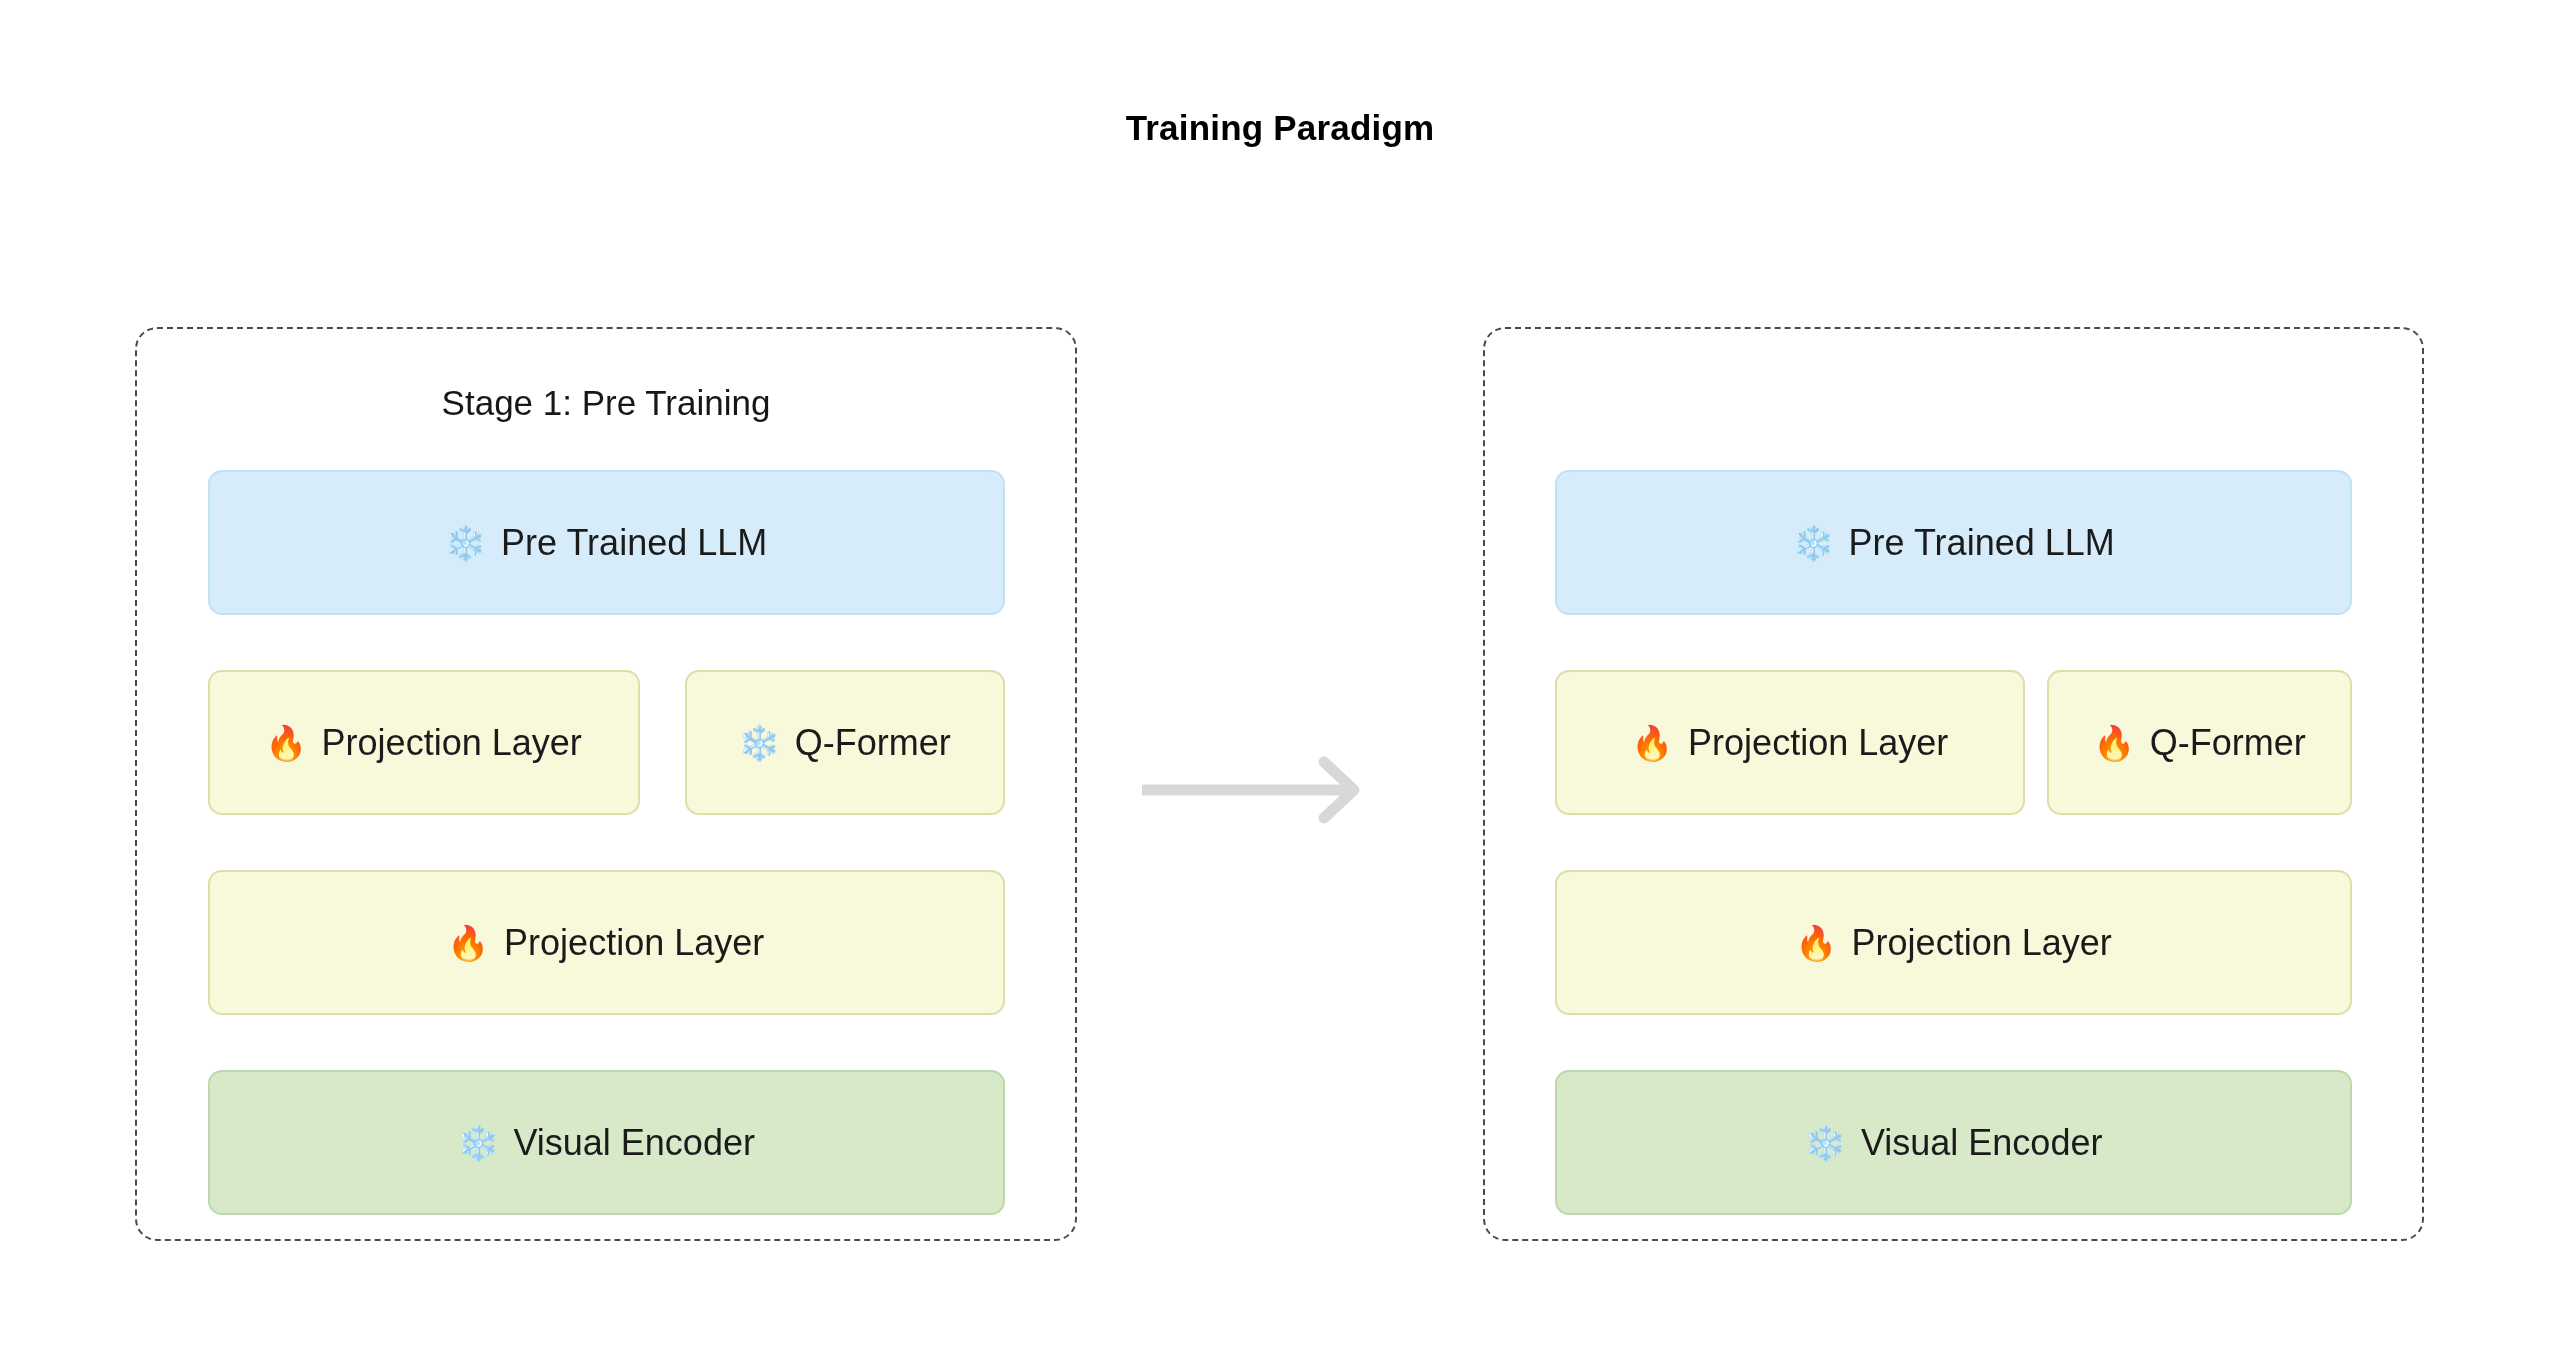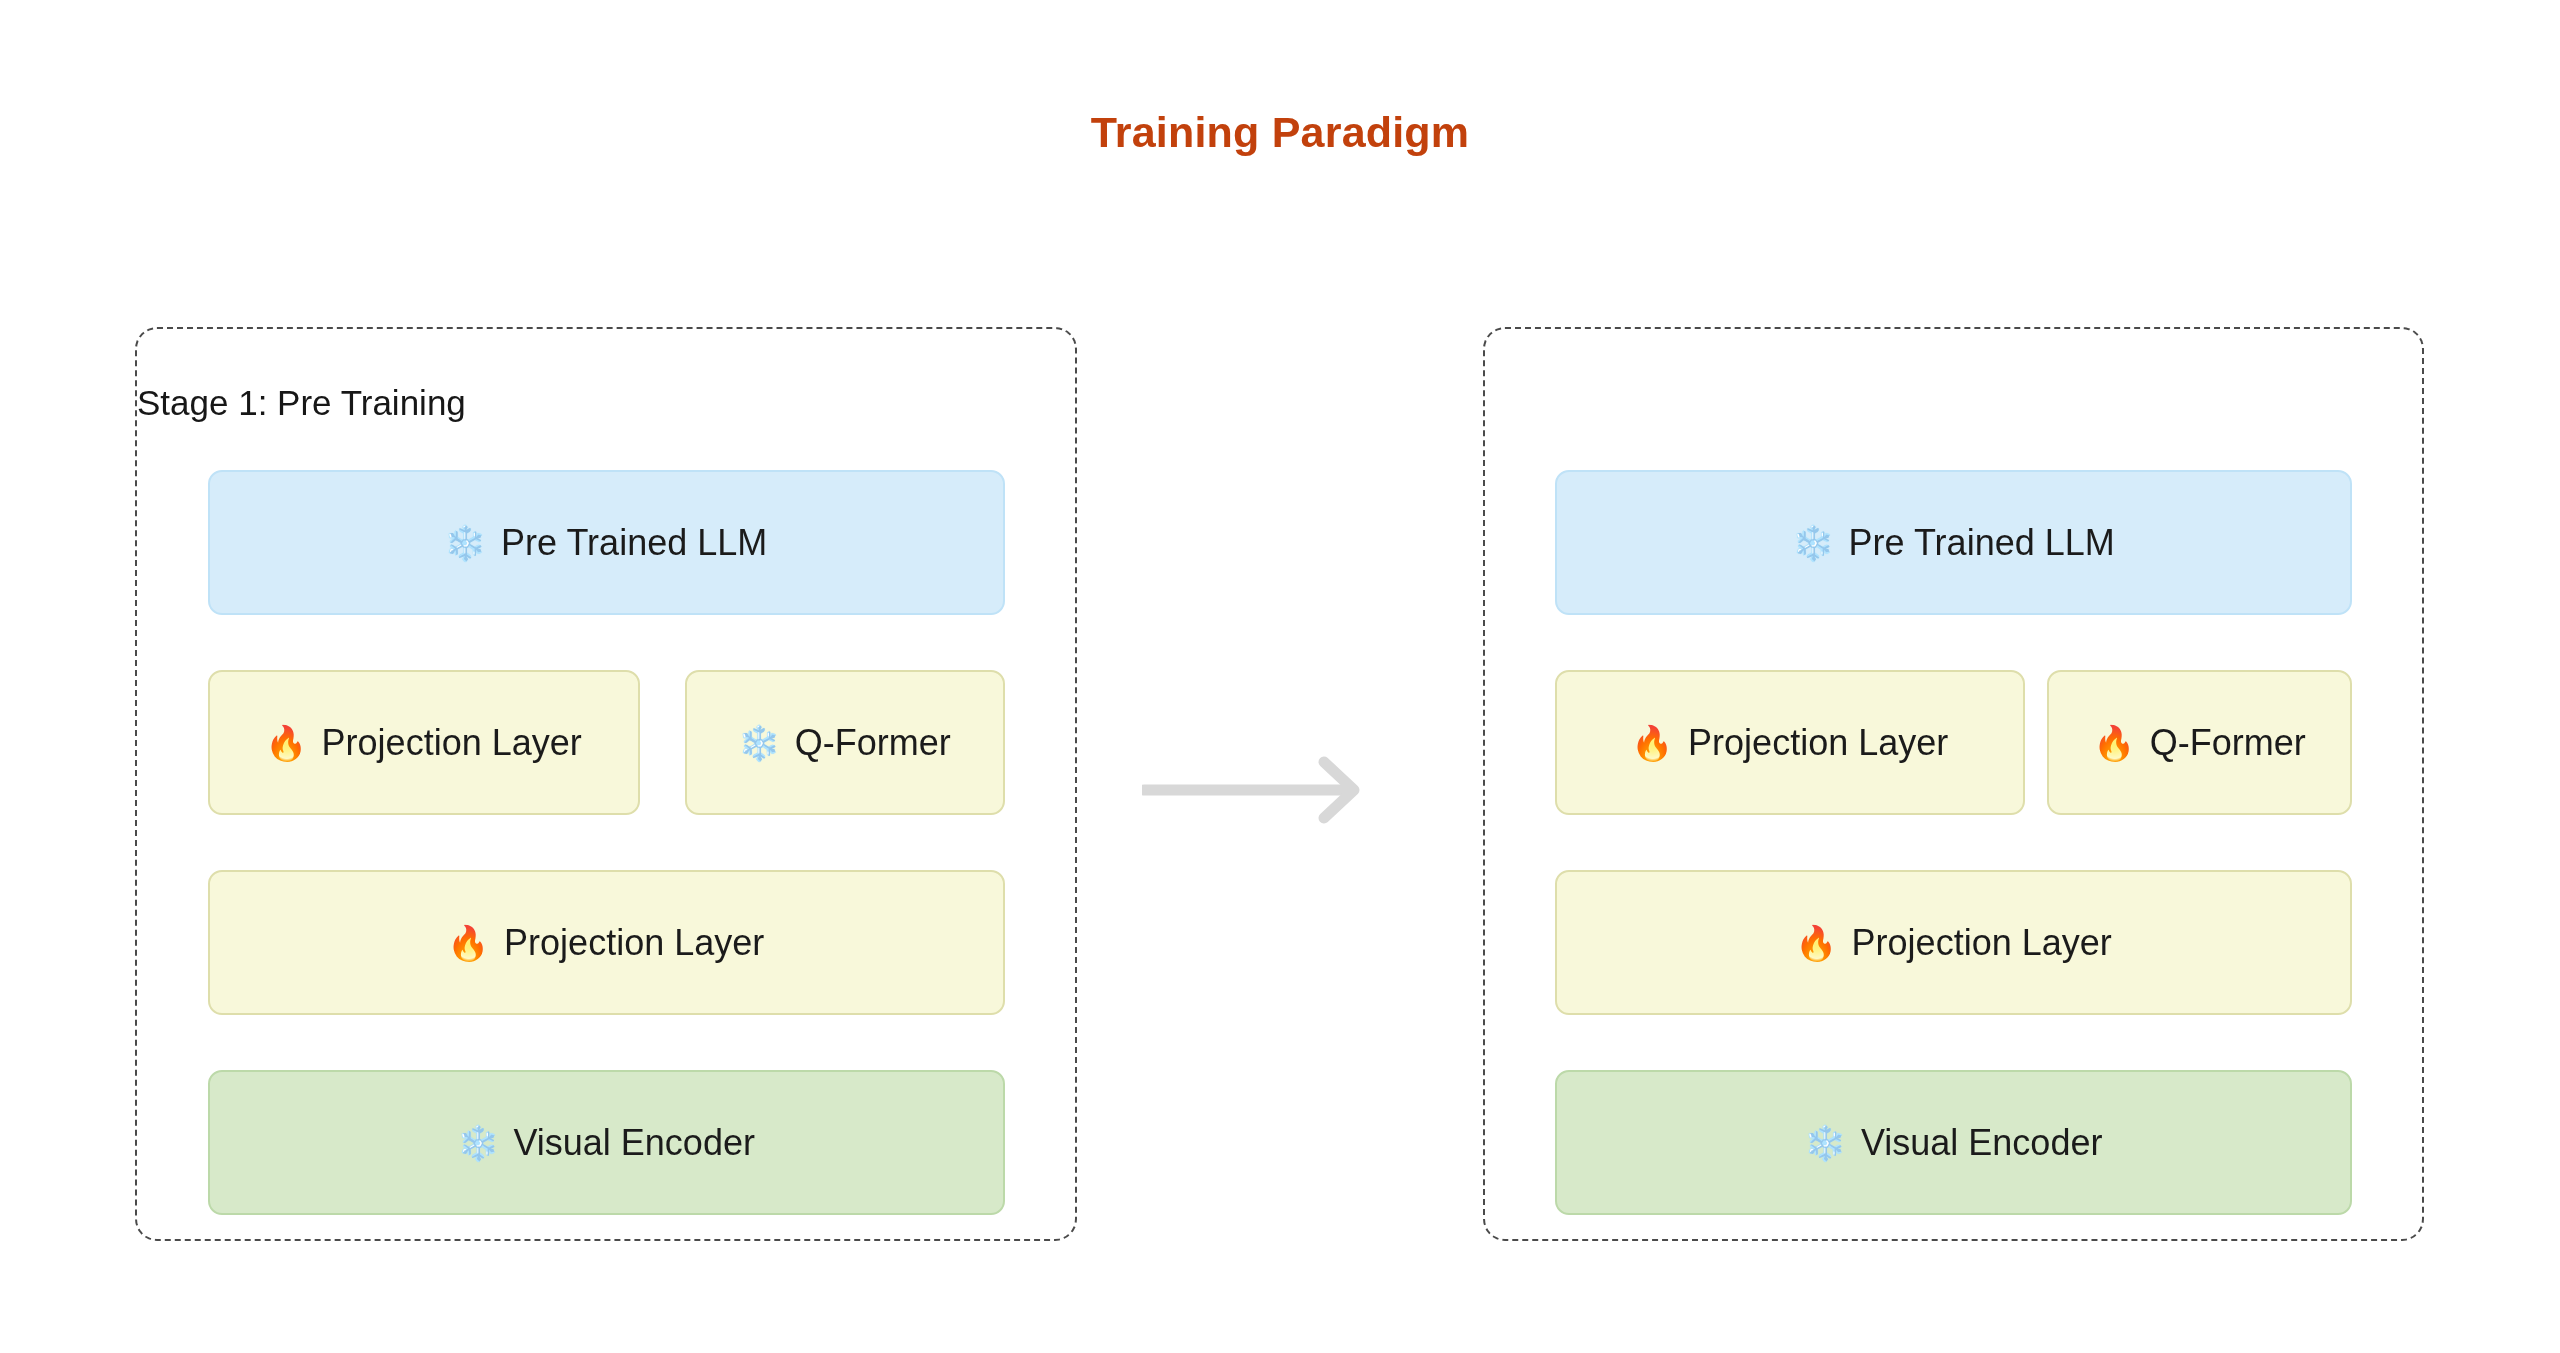--- a/index.html
+++ b/index.html
@@ -15,43 +15,43 @@
     overflow: hidden;
     position: relative;
   }
 
   #page-title {
     position: absolute;
     left: 0;
     top: 108px;
     width: 2560px;
     text-align: center;
-    font-size: 43px;
+    font-size: 35px;
     font-weight: 600;
     letter-spacing: 0.2px;
-    color: #c2410c;
+    color: #000000;
   }
 
   .stage-panel {
     position: absolute;
     top: 327px;
     height: 914px;
     border: 2.5px dashed #4a4a4a;
     border-radius: 22px;
     box-sizing: border-box;
   }
   #stage-panel-1 { left: 135px;  width: 942px; }
   #stage-panel-2 { left: 1483px; width: 941px; }
 
   .stage-title {
     position: absolute;
     left: 0;
     top: 54px;
     width: 100%;
-    text-align: left;
+    text-align: center;
     font-size: 35px;
     font-weight: 400;
     color: #171717;
   }
 
   .rows {
     position: absolute;
     left: 0;
     top: 141px;
     width: 100%;

